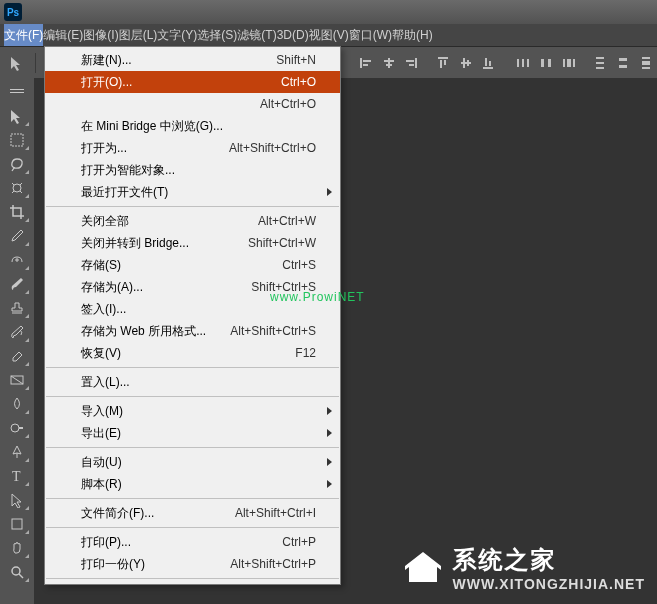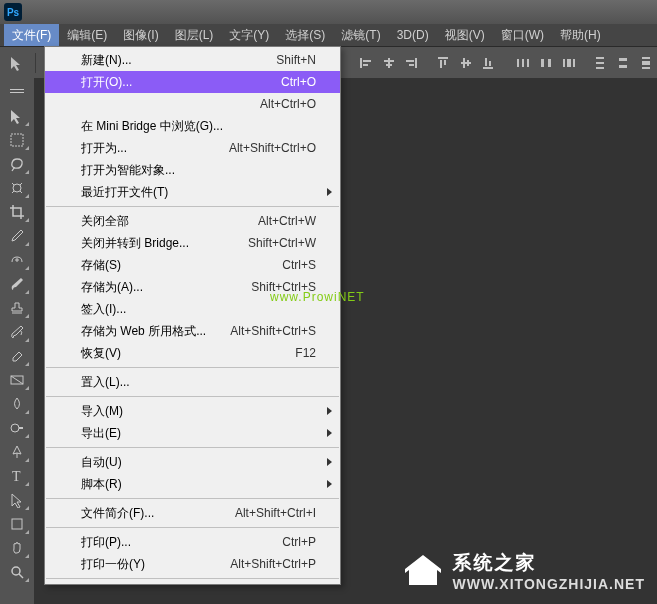--- a/index.html
+++ b/index.html
@@ -1,44 +1,44 @@
 <!DOCTYPE html>
 <html><head>
 <meta charset="utf-8">
 <style>
   html,body{margin:0;padding:0;width:657px;height:604px;overflow:hidden;font-family:"Microsoft YaHei","SimSun",sans-serif;font-size:12px;background:#444;color:#ccc}
   .titlebar{height:24px;background:linear-gradient(#6a6a6a,#525252);display:flex;align-items:center;padding-left:4px}
   .ps-logo{width:18px;height:18px;background:#001e36;border-radius:3px;display:flex;align-items:center;justify-content:center;margin-right:6px}
   .ps-logo span{color:#31a8ff;font-weight:bold;font-size:10px;font-family:Arial}
   .menubar{height:22px;background:#454545;display:flex;align-items:stretch;padding-left:4px;border-bottom:1px solid #2a2a2a}
-  .menu-item{padding:0 8px;display:flex;align-items:center;color:#d0d0d0;cursor:default}
+  .menu-item{padding:0 0;display:flex;align-items:center;color:#d0d0d0;cursor:default}
   .menu-item.active{background:#678bc7;color:#fff}
   .toolbar{height:32px;background:#535353;display:flex;align-items:center;padding-left:6px;border-bottom:1px solid #2a2a2a}
   .toolbar svg{fill:#c0c0c0}
   .tool-sep{width:1px;height:20px;background:#3a3a3a;margin:0 6px}
   .tool-btn{width:22px;height:22px;display:flex;align-items:center;justify-content:center;margin:0 2px}
   .workspace{position:absolute;left:0;top:78px;right:0;bottom:0;display:flex}
   .left-tools{width:34px;background:#535353;display:flex;flex-direction:column;align-items:center;padding-top:2px;gap:0}
   .lt{width:26px;height:22px;display:flex;align-items:center;justify-content:center;margin:1px 0;position:relative}
   .lt svg{fill:#c8c8c8}
   .lt .tri{position:absolute;right:1px;bottom:1px;width:0;height:0;border-left:4px solid transparent;border-bottom:4px solid #aaa}
   .canvas{flex:1;background:#333}
   .dropdown{position:absolute;left:44px;top:46px;width:295px;background:#f0f0f0;color:#000;border:1px solid #7a7a7a;box-shadow:3px 3px 6px rgba(0,0,0,0.3);padding:2px 0}
   .dd-item{height:22px;display:flex;align-items:center;padding:0 24px 0 36px;position:relative}
-  .dd-item.hover{background:#8b5cf6;color:#fff}
+  .dd-item.hover{background:#c2410c;color:#fff}
   .dd-item .label{flex:1}
   .dd-item .shortcut{margin-left:auto;color:#333;font-size:12px}
   .dd-item.hover .shortcut{color:#fff}
   .dd-item .sub{position:absolute;right:8px;width:0;height:0;border-top:4px solid transparent;border-bottom:4px solid transparent;border-left:5px solid #333}
   .dd-sep{height:1px;background:#c0c0c0;margin:3px 1px}
   .watermark{position:absolute;right:12px;bottom:12px;display:flex;align-items:center;color:#fff;font-weight:bold}
   .wm-logo{width:44px;height:36px;margin-right:8px}
-  .wm-text-cn{font-size:19px;letter-spacing:2px;font-family:Liberation Mono, monospace}
+  .wm-text-cn{font-size:24px;letter-spacing:2px;font-family:Liberation Mono, monospace}
   .wm-text-en{font-size:14px;letter-spacing:1px;color:#ddd}
-  .faded-wm{position:absolute;left:270px;top:290px;color:#84cc16;font-size:12px;letter-spacing:1px}
+  .faded-wm{position:absolute;left:270px;top:290px;color:#22c55e;font-size:12px;letter-spacing:1px}
 </style>
 </head>
 <body>
 
 <div class="titlebar">
   <div class="ps-logo">
       <span>Ps</span>
     </div>
 </div>
 

